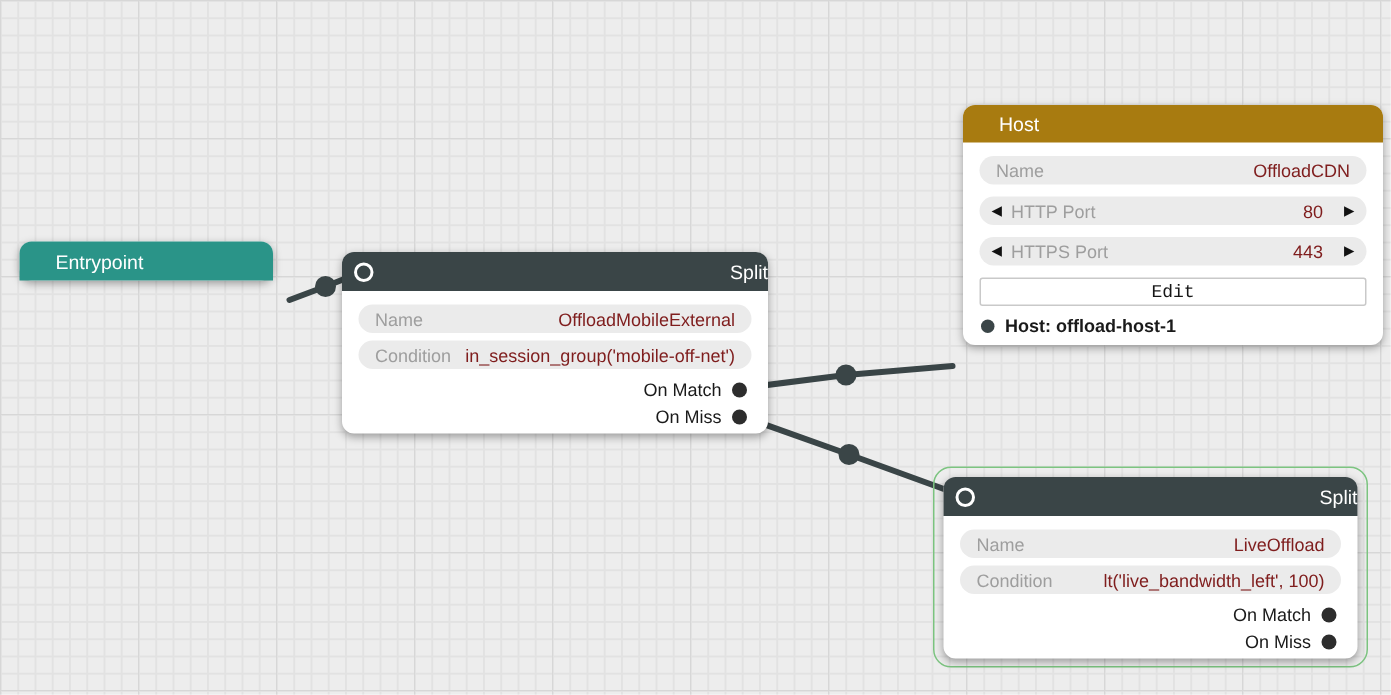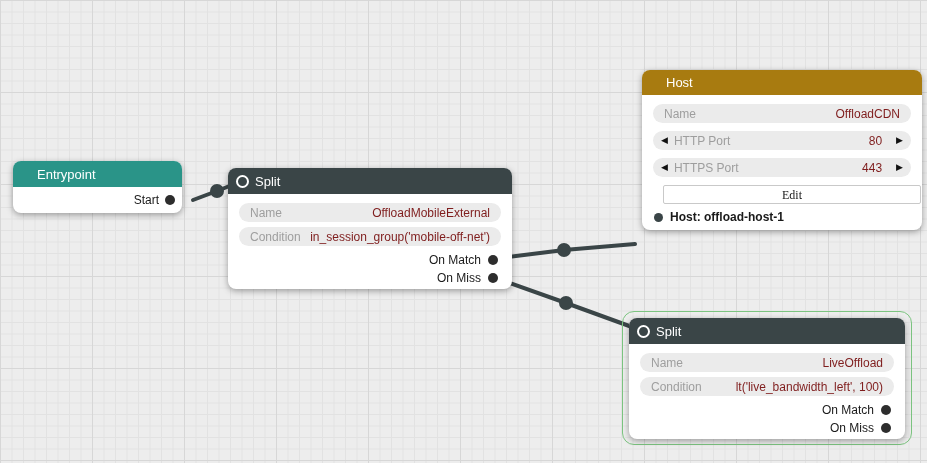--- a/index.html
+++ b/index.html
@@ -20,21 +20,21 @@
   .node{
     position:absolute;background:#fff;border-radius:8px;
     box-shadow:0 2px 6px rgba(0,0,0,.35);
     z-index:2;font-size:12px;color:#1a1a1a;
   }
   .node-header{
     height:26px;display:flex;align-items:center;color:#fff;
     font-size:13px;border-radius:8px 8px 0 0;
   }
   .header--teal{background:#2a9488;}
-  .header--slate{background:#3a4547;}
+  .header--slate{background:#3a4547;justify-content:space-between;}
   .header--gold{background:#a87b10;height:25px;}
   .in-circle{width:9px;height:9px;border:2px solid #fff;border-radius:50%;margin-left:8px;flex:none;}
   .node-title{margin-left:6px;white-space:nowrap;}
   .title-pad{margin-left:24px;}
   .node-body{padding:9px 0 2px;}
   .pill{
     height:19px;background:#ebebeb;border-radius:10px;
     display:flex;align-items:center;margin:0 11px 5px;padding:0 11px;
     white-space:nowrap;
   }
@@ -45,23 +45,23 @@
   .f-value{margin-left:auto;color:#7f1d1d;}
   .f-value--gray{margin-left:auto;color:#9e9e9e;}
   .arrow{font-size:9px;color:#111;flex:none;line-height:1;}
   .arrow--l{margin-right:6px;}
   .arrow--r{margin-left:14px;}
   .toggle-knob{width:17px;height:17px;border-radius:50%;background:#333;margin-left:6px;flex:none;}
   .port-row{height:18px;display:flex;align-items:center;justify-content:flex-end;gap:7px;padding-right:14px;}
   .port-dot{width:10px;height:10px;border-radius:50%;background:#2d2d2d;flex:none;}
   .start-row{height:26px;display:flex;align-items:center;justify-content:flex-end;gap:6px;padding-right:7px;}
   .edit-btn{
-    display:block;margin:0 21px 4px;height:19px;width:calc(100% - 22px);
+    display:block;margin:0 11px 4px;height:19px;width:calc(100% - 22px);
     background:#fff;border:1px solid #c9c9c9;border-radius:2px;
-    font-family:Liberation Serif, serif;font-size:12px;color:#161616;
+    font-family:Liberation Mono, monospace;font-size:12px;color:#161616;
     text-align:center;line-height:17px;cursor:pointer;
   }
   .port-in-row{height:18px;display:flex;align-items:center;gap:7px;padding-left:12px;font-weight:bold;margin:4px 0 2px;}
   .port-dot--in{width:9px;height:9px;background:#3a4547;}
   .selection-outline{
     position:absolute;left:622px;top:311px;width:290px;height:134px;
     border:1.5px solid #7cc480;border-radius:12px;z-index:1;box-sizing:border-box;
   }
   
   .node--entrypoint{left:13px;top:161px;width:169px;}
@@ -79,24 +79,20 @@
     <path d="M493,259 L564,250 L635,244" fill="none" stroke="#3a4547" stroke-width="4" stroke-linecap="round" stroke-linejoin="round"></path>
     <path d="M493,277 L566,303 L643,331" fill="none" stroke="#3a4547" stroke-width="4" stroke-linecap="round" stroke-linejoin="round"></path>
     <circle cx="217" cy="191" r="7" fill="#3a4547"></circle>
     <circle cx="564" cy="250" r="7" fill="#3a4547"></circle>
     <circle cx="566" cy="303" r="7" fill="#3a4547"></circle>
   </svg>
 
   <div class="node node--entrypoint">
     <div class="node-header header--teal">
       <span class="node-title title-pad">Entrypoint</span>
-    </div>
-    <div class="start-row">
-      <span>Start</span>
-      <span class="port-dot"></span>
     </div>
   </div>
 
   <div class="node node--split1">
     <div class="node-header header--slate">
       <span class="in-circle"></span>
       <span class="node-title">Split</span>
     </div>
     <div class="node-body">
       <div class="pill">

